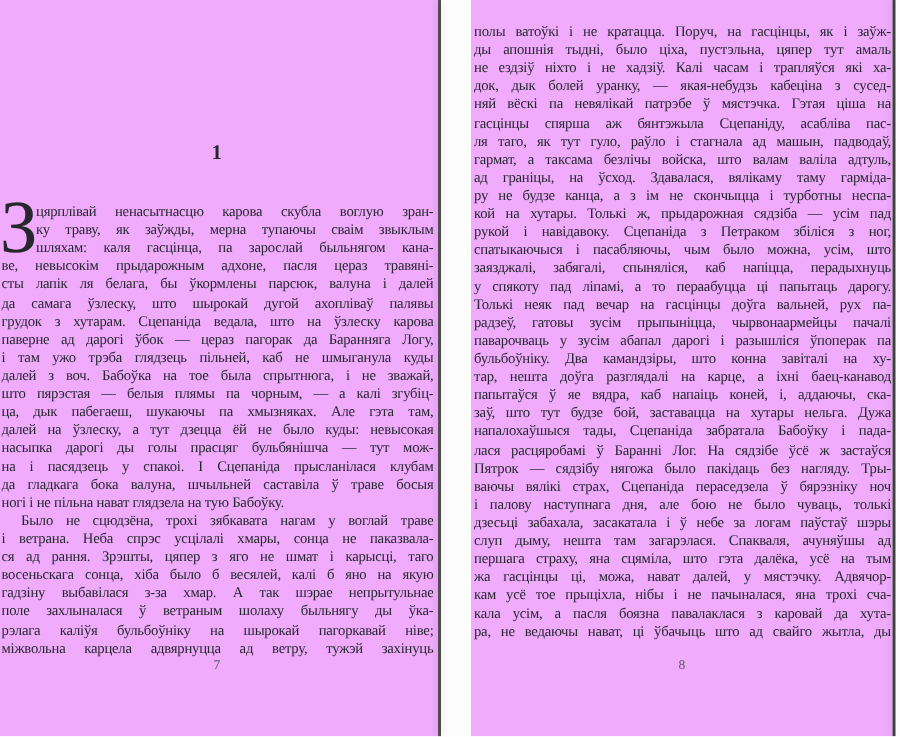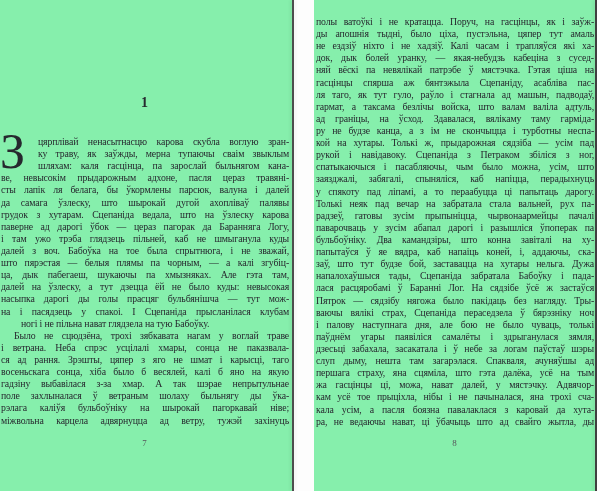--- a/index.html
+++ b/index.html
@@ -9,21 +9,21 @@
     height: 491px;
     background: #fdfdfd;
     overflow: hidden;
     font-family: "Liberation Serif", serif;
     color: #26282e;
   }
   .page {
     position: absolute;
     top: 0;
     height: 491px;
-    background: #86efac;
+    background: #f0abfc;
   }
   .page-left  { left: 0;     width: 292px; }
   .page-right { left: 314px; width: 281px; }
 
   .chapter-number {
     position: absolute;
     top: 95px;
     left: 0;
     width: 289px;
     text-align: center;
@@ -43,23 +43,23 @@
   .line {
     font-size: 9.8px;
     line-height: 12.12px;
     height: 12.12px;
     overflow: hidden;
     letter-spacing: -0.15px;
     text-align: justify;
     text-align-last: justify;
     color: #26282e;
   }
-  .line.para-end { text-align-last: left; padding-left: 20px; }
+  .line.para-end { text-align-last: left; }
   .line.indent   { text-indent: 13px; }
-  .line.dropcap-inset { padding-left: 37px; }
+  .line.dropcap-inset { padding-left: 23px; }
 
   .drop-cap {
     position: absolute;
     top: 133px;
     left: 0;
     font-size: 50px;
     line-height: 36px;
     font-weight: normal;
     color: #26282e;
   }
@@ -114,20 +114,21 @@
         <div class="line">да самага ўзлеску, што шырокай дугой ахопліваў палявы</div>
         <div class="line">грудок з хутарам. Сцепаніда ведала, што на ўзлеску карова</div>
         <div class="line">паверне ад дарогі ўбок — цераз пагорак да Баранняга Логу,</div>
         <div class="line">і там ужо трэба глядзець пільней, каб не шмыганула куды</div>
         <div class="line">далей з воч. Бабоўка на тое была спрытнюга, і не зважай,</div>
         <div class="line">што пярэстая — белыя плямы па чорным, — а калі згубіц-</div>
         <div class="line">ца, дык пабегаеш, шукаючы па хмызняках. Але гэта там,</div>
         <div class="line">далей на ўзлеску, а тут дзецца ёй не было куды: невысокая</div>
         <div class="line">насыпка дарогі ды голы прасцяг бульбянішча — тут мож-</div>
         <div class="line">на і пасядзець у спакоі. І Сцепаніда прысланілася клубам</div>
+        <div class="line">да гладкага бока валуна, шчыльней саставіла ў траве босыя</div>
         <div class="line para-end">ногі і не пільна нават глядзела на тую Бабоўку.</div>
         <div class="line indent">Было не сцюдзёна, трохі зябкавата нагам у воглай траве</div>
         <div class="line">і ветрана. Неба спрэс усцілалі хмары, сонца не паказвала-</div>
         <div class="line">ся ад рання. Зрэшты, цяпер з яго не шмат і карысці, таго</div>
         <div class="line">восеньскага сонца, хіба было б весялей, калі б яно на якую</div>
         <div class="line">гадзіну выбавілася з-за хмар. А так шэрае непрытульнае</div>
         <div class="line">поле захлыналася ў ветраным шолаху быльнягу ды ўка-</div>
         <div class="line">рэлага каліўя бульбоўніку на шырокай пагоркавай ніве;</div>
         <div class="line">міжвольна карцела адвярнуцца ад ветру, тужэй захінуць</div>
       </div>
@@ -148,32 +149,32 @@
         <div class="line">гасцінцы спярша аж бянтэжыла Сцепаніду, асабліва пас-</div>
         <div class="line">ля таго, як тут гуло, раўло і стагнала ад машын, падводаў,</div>
         <div class="line">гармат, а таксама безлічы войска, што валам валіла адтуль,</div>
         <div class="line">ад граніцы, на ўсход. Здавалася, вялікаму таму гарміда-</div>
         <div class="line">ру не будзе канца, а з ім не скончыцца і турботны неспа-</div>
         <div class="line">кой на хутары. Толькі ж, прыдарожная сядзіба — усім пад</div>
         <div class="line">рукой і навідавоку. Сцепаніда з Петраком збіліся з ног,</div>
         <div class="line">спатыкаючыся і пасабляючы, чым было можна, усім, што</div>
         <div class="line">заязджалі, забягалі, спыняліся, каб напіцца, перадыхнуць</div>
         <div class="line">у спякоту пад ліпамі, а то пераабуцца ці папытаць дарогу.</div>
-        <div class="line">Толькі неяк пад вечар на забратала стала вальней, рух па-</div>
+        <div class="line">Толькі неяк пад вечар на гасцінцы доўга вальней, рух па-</div>
         <div class="line">радзеў, гатовы зусім прыпыніцца, чырвонаармейцы пачалі</div>
         <div class="line">паварочваць у зусім абапал дарогі і разышліся ўпоперак па</div>
         <div class="line">бульбоўніку. Два камандзіры, што конна завіталі на ху-</div>
+        <div class="line">тар, нешта доўга разглядалі на карце, а іхні баец-канавод</div>
         <div class="line">папытаўся ў яе вядра, каб напаіць коней, і, аддаючы, ска-</div>
         <div class="line">заў, што тут будзе бой, заставацца на хутары нельга. Дужа</div>
         <div class="line">напалохаўшыся тады, Сцепаніда забратала Бабоўку і пада-</div>
         <div class="line">лася расцяробамі ў Баранні Лог. На сядзібе ўсё ж застаўся</div>
         <div class="line">Пятрок — сядзібу нягожа было пакідаць без нагляду. Тры-</div>
         <div class="line">ваючы вялікі страх, Сцепаніда пераседзела ў бярэзніку ноч</div>
         <div class="line">і палову наступнага дня, але бою не было чуваць, толькі</div>
-        <div class="line">паўднём угары паявіліся самалёты і здрыганулася зямля,</div>
         <div class="line">дзесьці забахала, засакатала і ў небе за логам паўстаў шэры</div>
         <div class="line">слуп дыму, нешта там загарэлася. Спакваля, ачуняўшы ад</div>
         <div class="line">першага страху, яна сцяміла, што гэта далёка, усё на тым</div>
         <div class="line">жа гасцінцы ці, можа, нават далей, у мястэчку. Адвячор-</div>
         <div class="line">кам усё тое прыціхла, нібы і не пачыналася, яна трохі сча-</div>
         <div class="line">кала усім, а пасля боязна павалаклася з каровай да хута-</div>
         <div class="line">ра, не ведаючы нават, ці ўбачыць што ад свайго жытла, ды</div>
       </div>
 
     <div class="page-number">8</div>

